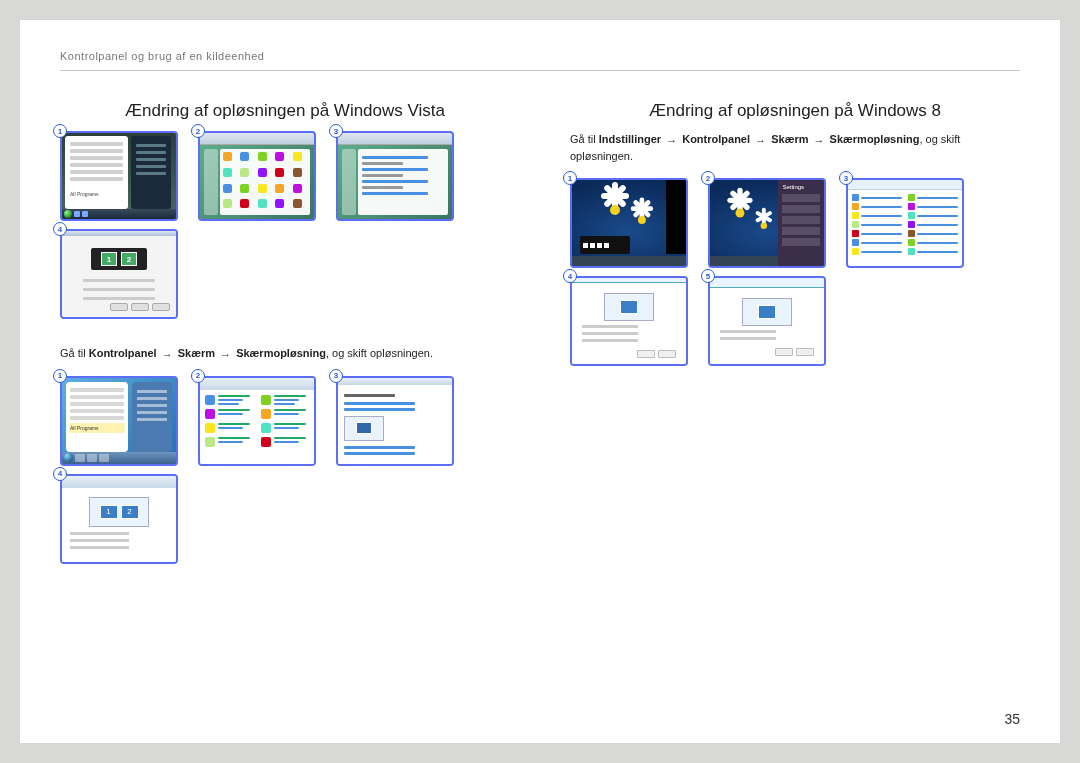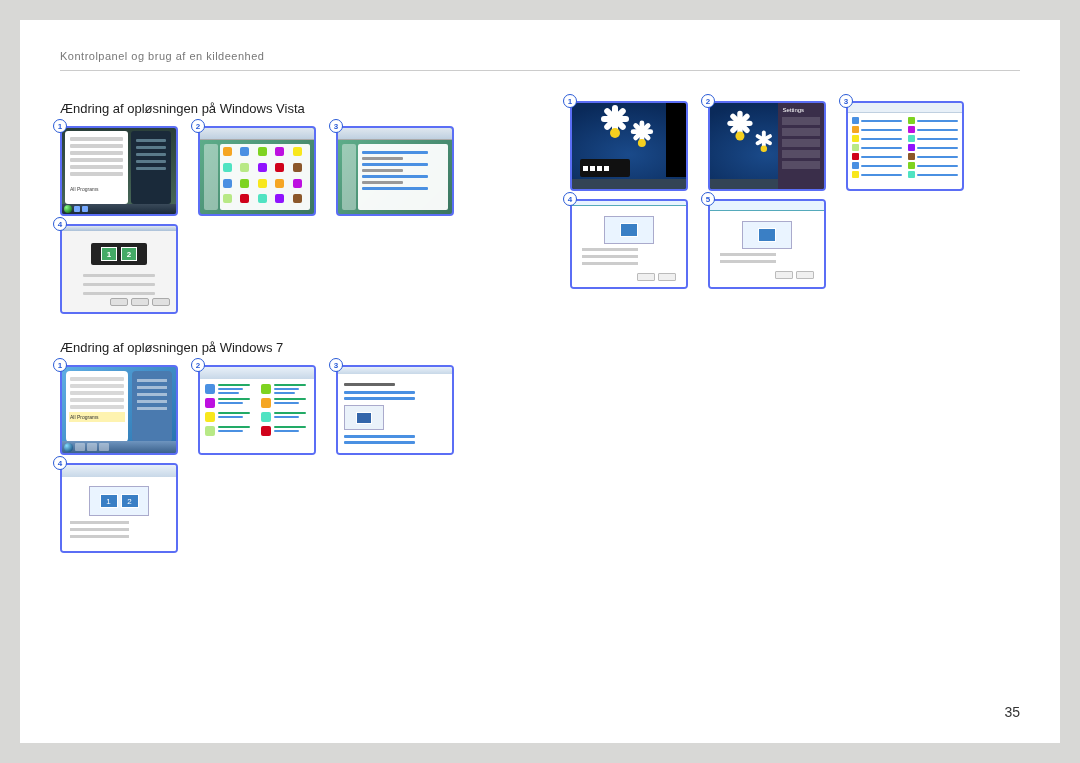--- a/index.html
+++ b/index.html
@@ -29,23 +29,24 @@
     margin-bottom: 30px;
   }
   .columns {
     display: flex;
     gap: 60px;
   }
   .col {
     flex: 1;
   }
   .section-title {
-    font-size: 13px;
+    font-size: 17px;
     color: #222;
     margin-bottom: 10px;
+    text-align: center;
   }
   .section-desc {
     font-size: 11px;
     color: #222;
     margin-bottom: 14px;
     line-height: 1.5;
   }
   .section-desc b { font-weight: bold; }
   .arrow { display: inline-block; margin: 0 2px; font-weight: normal; }
   .thumb-row {
@@ -78,21 +79,21 @@
     color: #2a5bd7;
     font-size: 8px;
     font-weight: bold;
     display: flex;
     align-items: center;
     justify-content: center;
     z-index: 2;
   }
   .page-num {
     position: absolute;
-    bottom: 23px;
+    bottom: 16px;
     right: 40px;
     font-size: 14px;
     color: #333;
   }
   
   .vista1 {
     background: linear-gradient(#2a3f3a, #4a6b5a);
     display: flex;
   }
   .vista1-left {
@@ -348,21 +349,27 @@
                     <div class="btn"></div>
                     <div class="btn"></div>
                   </div>
               </div>
             </div>
           </div>
         </div>
       </div>
 
       <div class="section">
-        <div class="section-title">Ændring af opløsningen på Windows 7</div>
+        <div class="section-desc">
+          <span>Gå til </span><b>Kontrolpanel</b>
+          <span class="arrow">→</span>
+          <b>Skærm</b>
+          <span class="arrow">→</span>
+          <b>Skærmopløsning</b><span>, og skift opløsningen.</span>
+        </div>
         <div class="thumb-row">
           <div class="thumb-wrap">
             <div class="badge">1</div>
             <div class="thumb win7bg win7-1">
               <div class="menu-left">
                 <div class="line"></div>
                   <div class="line"></div>
                   <div class="line"></div>
                 <div class="line"></div>
                   <div class="line"></div>
@@ -486,20 +493,30 @@
                   </div>
               </div>
             </div>
           </div>
         </div>
       </div>
     </div>
 
     <div class="col">
       <div class="section">
+        <div class="section-title">Ændring af opløsningen på Windows 8</div>
+        <div class="section-desc">
+          <span>Gå til </span><b>Indstillinger</b>
+          <span class="arrow">→</span>
+          <b>Kontrolpanel</b>
+          <span class="arrow">→</span>
+          <b>Skærm</b>
+          <span class="arrow">→</span>
+          <b>Skærmopløsning</b><span>, og skift opløsningen.</span>
+        </div>
         <div class="thumb-row">
           <div class="thumb-wrap">
             <div class="badge">1</div>
             <div class="thumb win8-1">
               <div class="win8-daisy" style="top:12px; left:25px;">
                 <div class="petal" style="transform:translate(-50%,-100%) rotate(0deg);"></div>
                 <div class="petal" style="transform:translate(-50%,-100%) rotate(45deg);"></div>
                 <div class="petal" style="transform:translate(-50%,-100%) rotate(90deg);"></div>
                 <div class="petal" style="transform:translate(-50%,-100%) rotate(135deg);"></div>
                 <div class="petal" style="transform:translate(-50%,-100%) rotate(180deg);"></div>

